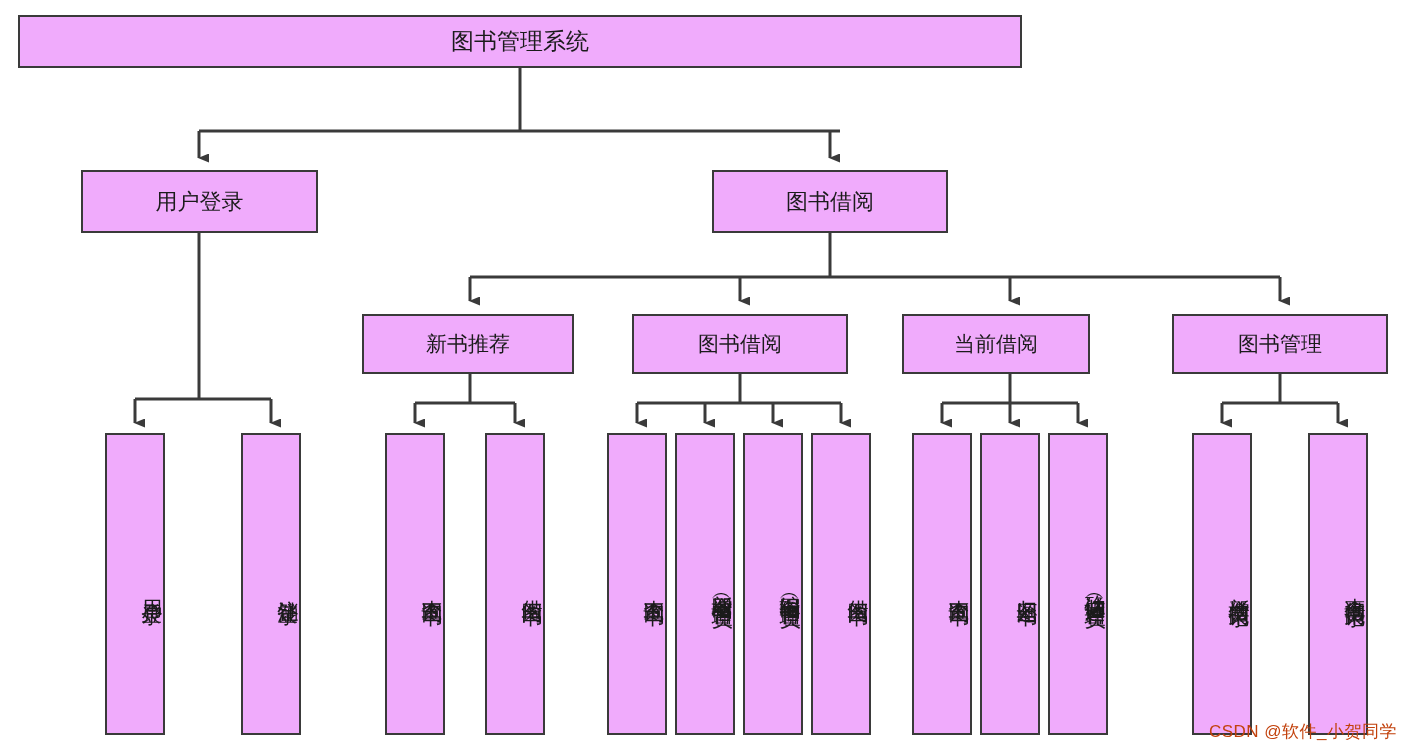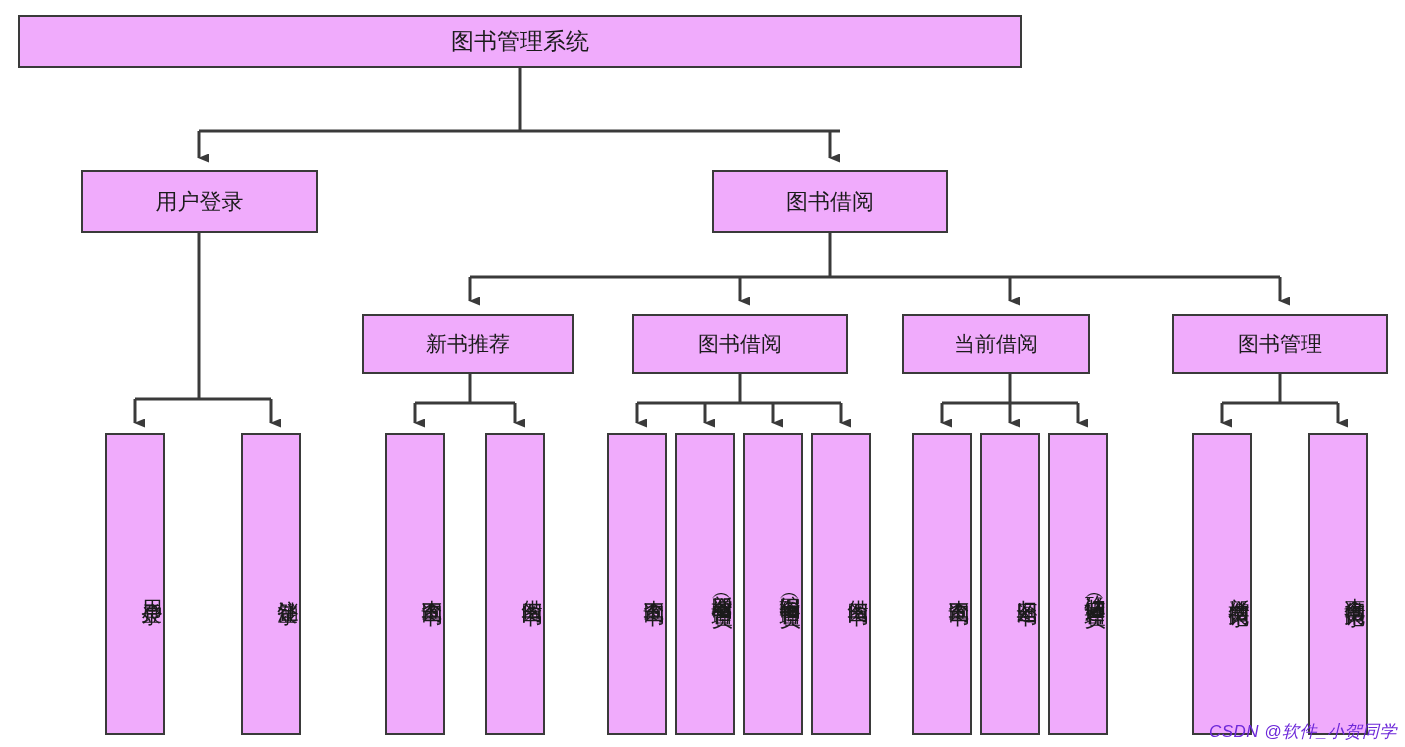--- a/index.html
+++ b/index.html
@@ -51,24 +51,23 @@
   }
   .n-root .label   { font-size: 23px; }
   .n-lvl2 .label   { font-size: 22px; }
   .n-lvl3 .label   { font-size: 21px; }
   .n-leaf .label   { font-size: 21px; }
   .watermark {
     position: absolute;
     right: 8px;
     bottom: 4px;
     font-size: 17px;
-    color: #6d28d9;
+    color: #c2410c;
     white-space: pre;
     letter-spacing: 0.5px;
-    font-style: italic;
   }
 </style>
 </head>
 <body>
 
 <div id="canvas">
 
   <svg id="wires" viewBox="0 0 1405 747" xmlns="http://www.w3.org/2000/svg">
     <defs>
       <marker id="arw" markerWidth="9" markerHeight="11" refX="4.5" refY="10" orient="auto" markerUnits="userSpaceOnUse">

